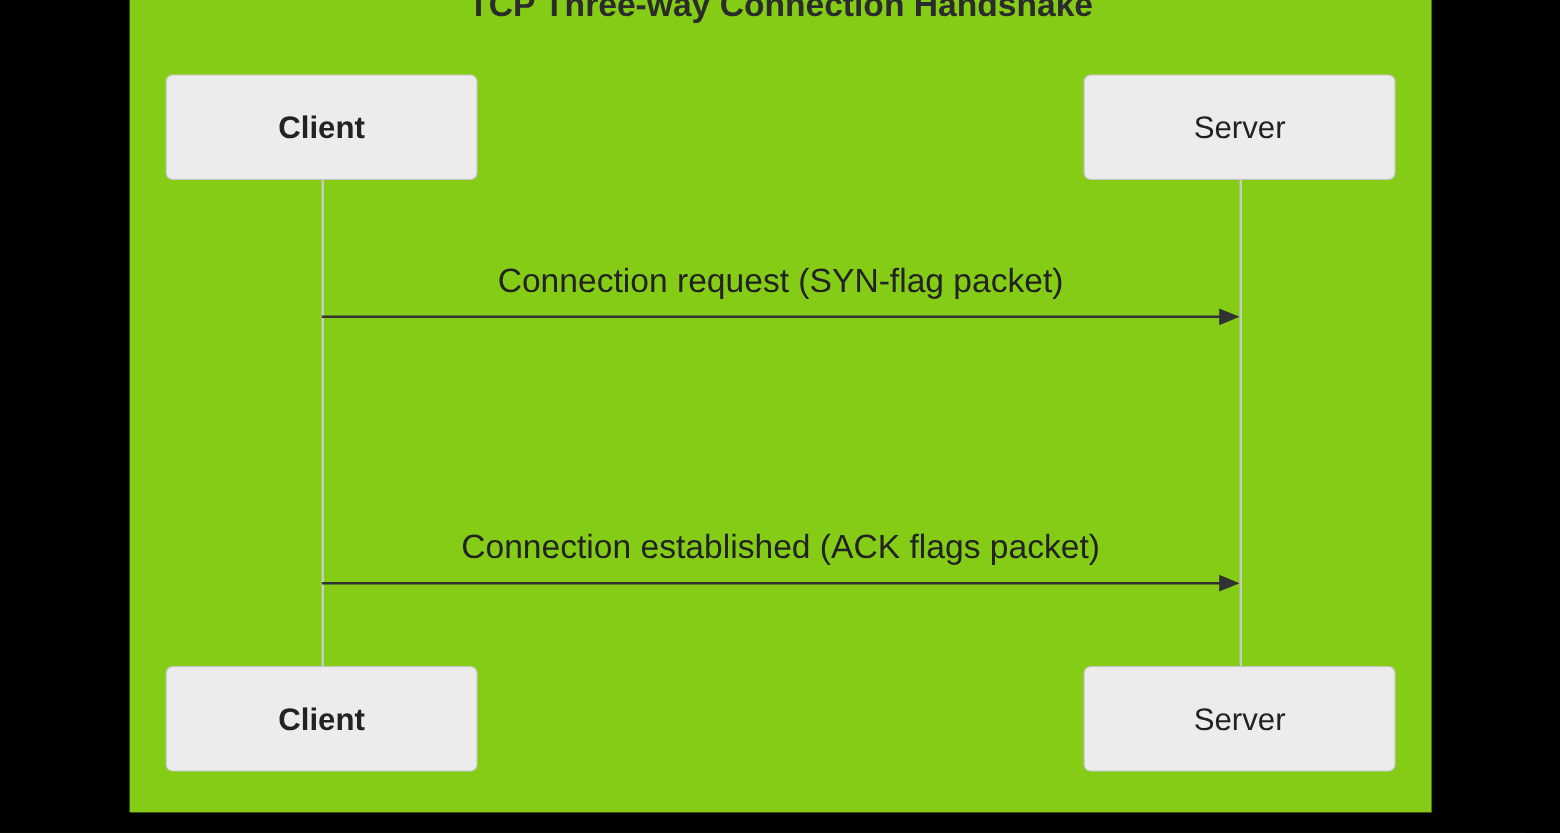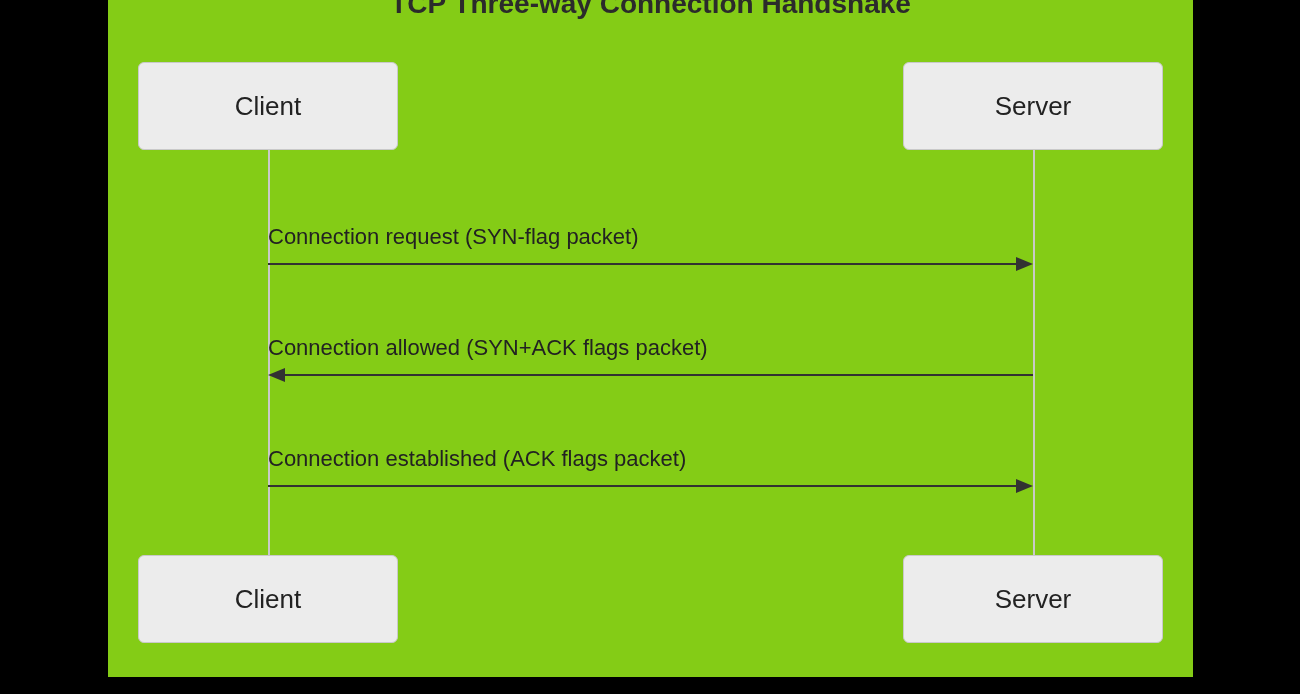--- a/index.html
+++ b/index.html
@@ -43,21 +43,21 @@
     border-radius: 6px;
     box-sizing: border-box;
     display: flex;
     align-items: center;
     justify-content: center;
     font-size: 26px;
     color: #222;
   }
   .actor.top    { top: 62px; }
   .actor.bottom { top: 555px; }
-  .actor.left   { left: 30px; }
+  .actor.left   { left: 30px; font-weight: bold; }
   .actor.right  { right: 30px; }
 
   
   .lifeline {
     position: absolute;
     top: 150px;     
     height: 405px;  
     width: 0;
     border-left: 2px solid #c9c9c9;
   }
@@ -68,21 +68,22 @@
   .msg {
     position: absolute;
     left: 160px;               
     width: 765px;              
   }
   .msg svg { display: block; width: 765px; height: 24px; }
   .msg .label {
     position: absolute;
     left: 0; right: 0;
     bottom: 26px;
-    font-size: 22px;
+    text-align: center;
+    font-size: 28px;
     color: #222;
     white-space: nowrap;
   }
   .msg.m1 { top: 252px; }
   .msg.m2 { top: 363px; }
   .msg.m3 { top: 474px; }
 
   .arrow-line { stroke: #323232; stroke-width: 2; fill: none; }
   .arrow-head { fill: #323232; }
 </style>
@@ -104,27 +105,20 @@
   <div class="lifeline right"></div>
 
   <div class="msg m1">
     <div class="label">Connection request (SYN-flag packet)</div>
     <svg viewBox="0 0 765 24">
       <line class="arrow-line" x1="0" y1="12" x2="757" y2="12"></line>
       <polygon class="arrow-head" points="765,12 748,5 748,19"></polygon>
     </svg>
   </div>
 
-  <div class="msg m2">
-    <div class="label">Connection allowed (SYN+ACK flags packet)</div>
-    <svg viewBox="0 0 765 24">
-      <line class="arrow-line" x1="765" y1="12" x2="8" y2="12"></line>
-      <polygon class="arrow-head" points="0,12 17,5 17,19"></polygon>
-    </svg>
-  </div>
 
   <div class="msg m3">
     <div class="label">Connection established (ACK flags packet)</div>
     <svg viewBox="0 0 765 24">
       <line class="arrow-line" x1="0" y1="12" x2="757" y2="12"></line>
       <polygon class="arrow-head" points="765,12 748,5 748,19"></polygon>
     </svg>
   </div>
 
   <div class="actor bottom left">

